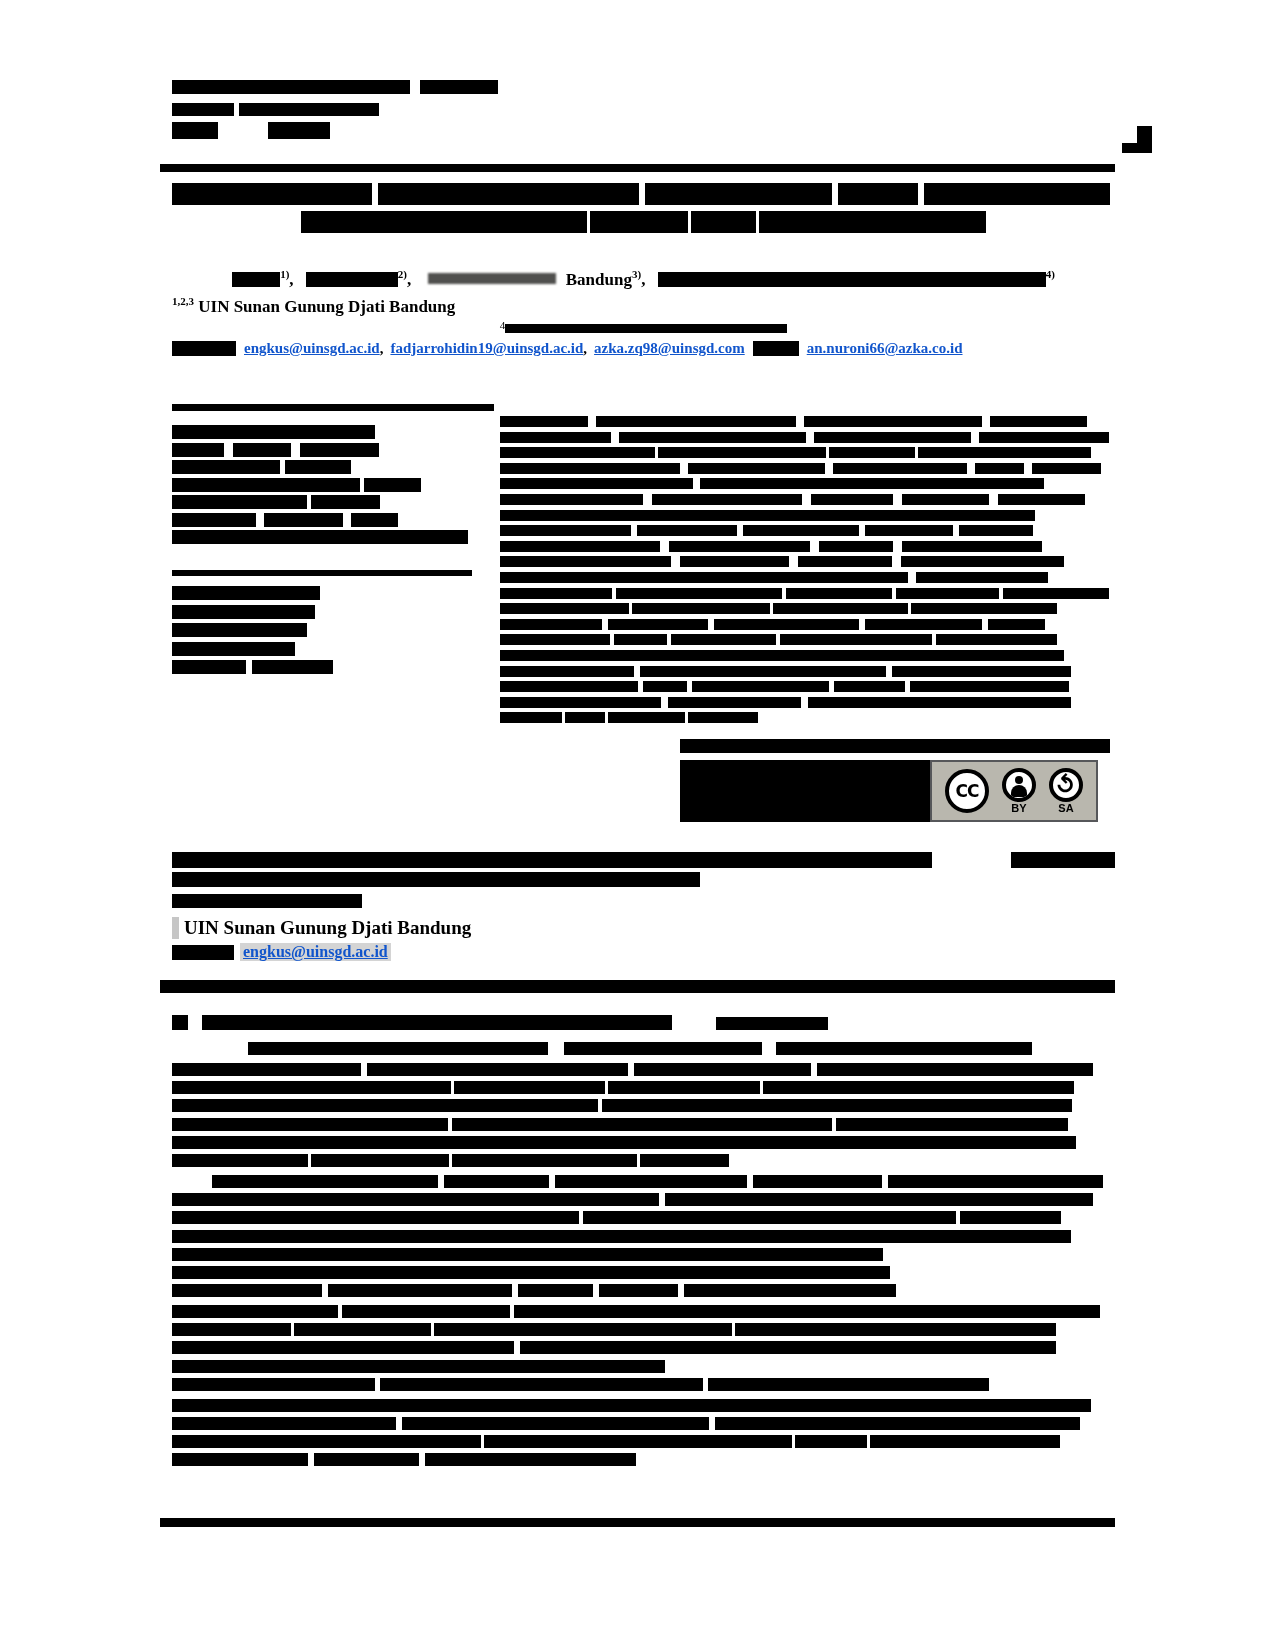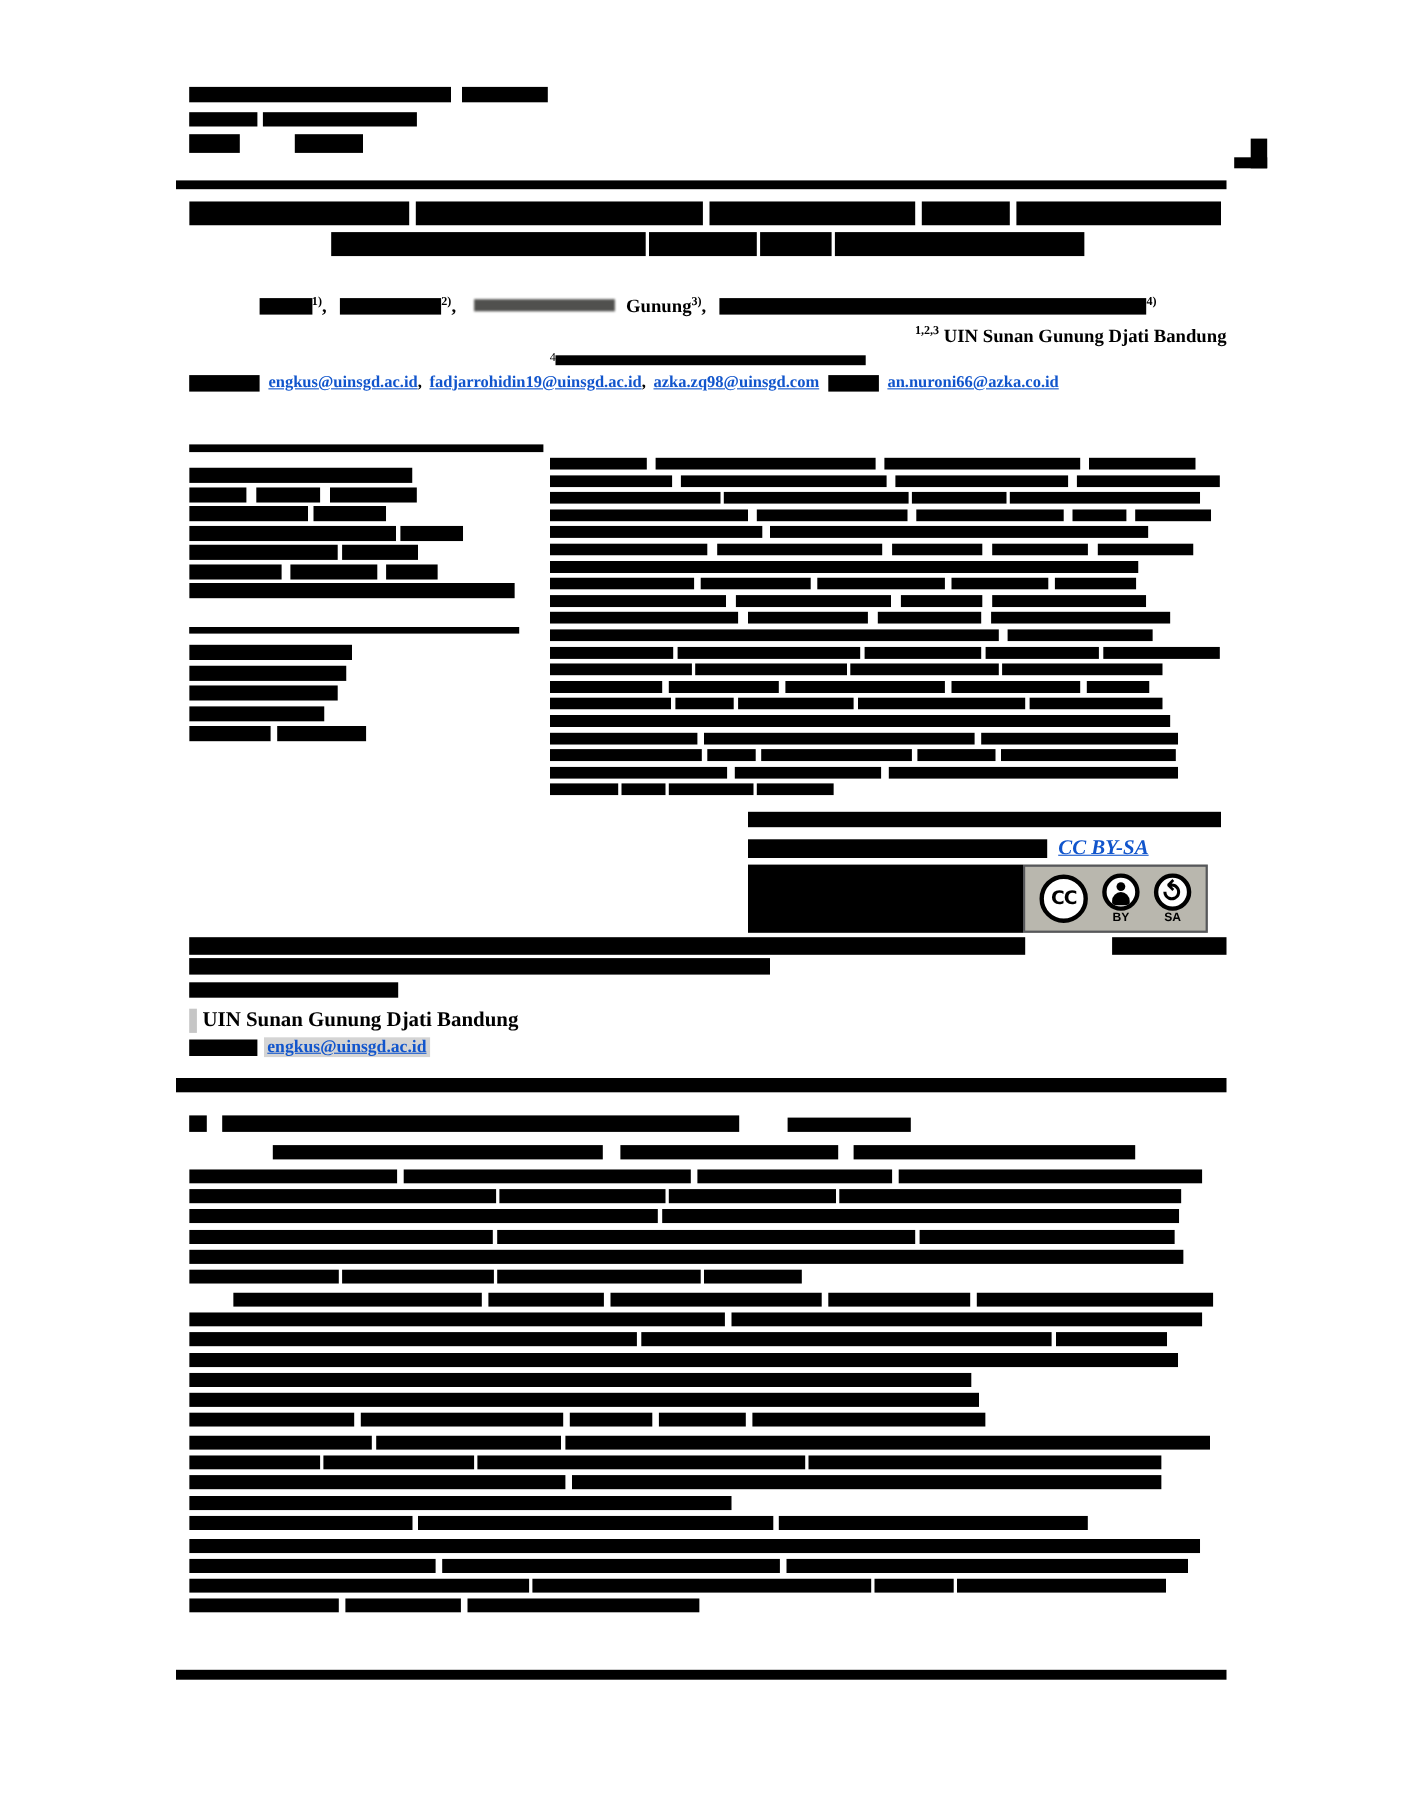--- a/index.html
+++ b/index.html
@@ -27,21 +27,21 @@
 
   
   .title{position:absolute;left:172px;top:183px;width:943px}
 
   
   .authors{position:absolute;left:172px;top:268px;width:943px;text-align:center;
            font-size:17px;font-weight:bold;white-space:nowrap}
   .authors sup,.affil sup,.affil4 sup{font-size:11px}
   .smudge{display:inline-block;width:128px;height:11px;background:#50504e;filter:blur(1px);
           margin:0 6px 0 12px;vertical-align:1px}
-  .affil{position:absolute;left:172px;top:295px;width:943px;text-align:right;
+  .affil{position:absolute;left:172px;top:295px;width:943px;text-align:left;
          font-size:17px;font-weight:bold}
   .affil4{position:absolute;left:172px;top:319px;width:943px;text-align:center}
   .affil4 .rb{vertical-align:2px}
 
   
   .emails{position:absolute;left:172px;top:340px;width:943px;display:flex;align-items:center;
           font-size:15px;font-weight:bold;white-space:nowrap}
   .emails .sep{margin-right:7px}
   .emails .rb{margin-right:8px}
   .lnk{color:#1155cc;text-decoration:underline;font-weight:bold;cursor:pointer}
@@ -138,21 +138,21 @@
           <span class="rseg" style="flex-grow: 0.43;"></span>
           <span class="rseg" style="flex-grow: 1.93;"></span>
         </div>
       </div>
   </div>
 
   <div class="authors">
     <span class="rb" style="width:48px;height:15px"></span><sup>1)</sup><span>,</span>
     <span class="rb" style="width:92px;height:15px;margin-left:8px"></span><sup>2)</sup><span>,</span>
     <span class="smudge"></span>
-    <span>Gunung</span><sup>3)</sup><span>,</span>
+    <span>Bandung</span><sup>3)</sup><span>,</span>
     <span class="rb" style="width:388px;height:15px;margin-left:8px"></span><sup>4)</sup>
   </div>
 
   <div class="affil">
     <sup>1,2,3</sup>
     <span>UIN Sunan Gunung Djati Bandung</span>
   </div>
   <div class="affil4">
     <sup>4</sup><span class="rb" style="width:282px;height:9px"></span>
   </div>
@@ -335,24 +335,20 @@
         <div class="rline" style="height: 11px; margin-bottom: 4.6px; width: 42%; gap: 3px;">
           <span class="rseg" style="flex-grow: 1.76;"></span>
           <span class="rseg" style="flex-grow: 0.89;"></span>
           <span class="rseg" style="flex-grow: 2.34;"></span>
           <span class="rseg" style="flex-grow: 2.1;"></span>
         </div>
       </div>
     <div class="lic">
       <div class="lic-r1">
         <span class="rb" style="width:430px;height:14px"></span>
-      </div>
-      <div class="lic-r2">
-        <span class="rb" style="width:272px;height:17px"></span>
-        <a class="cclink">CC BY-SA</a>
       </div>
       <div class="lic-r3">
         <span class="rb" style="width:250px;height:62px"></span>
         <div class="cc-badge">
           <div class="cc-circle cc-main">
             <span>CC</span>
           </div>
           <div class="cc-col">
             <div class="cc-circle cc-small">
               <div class="person-wrap">

